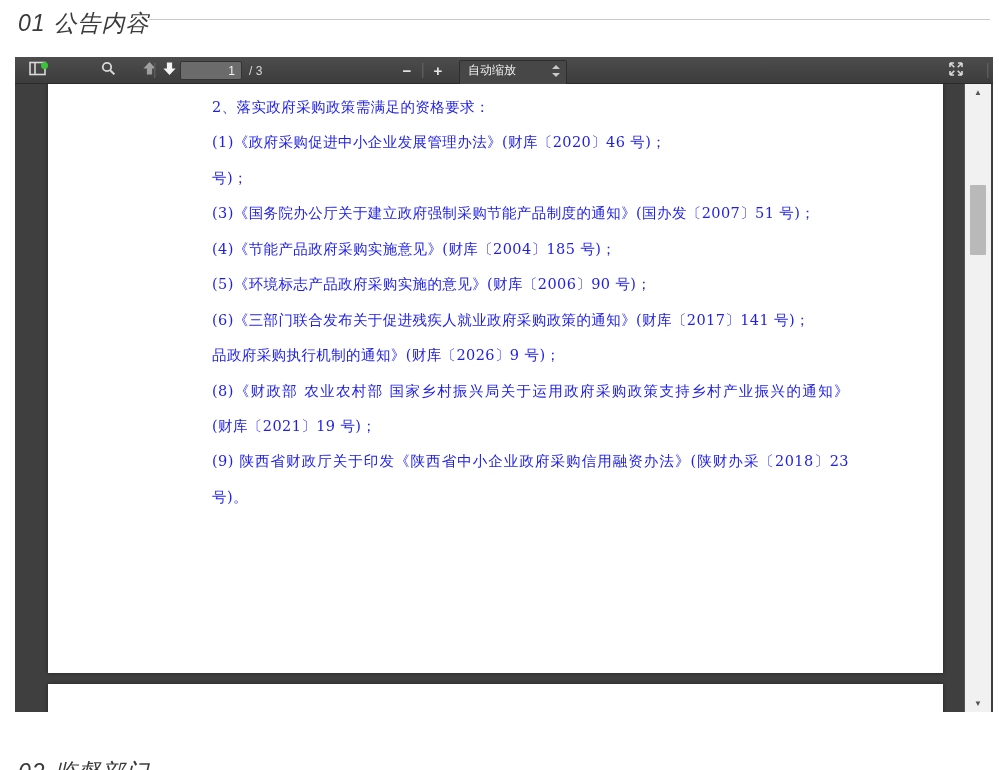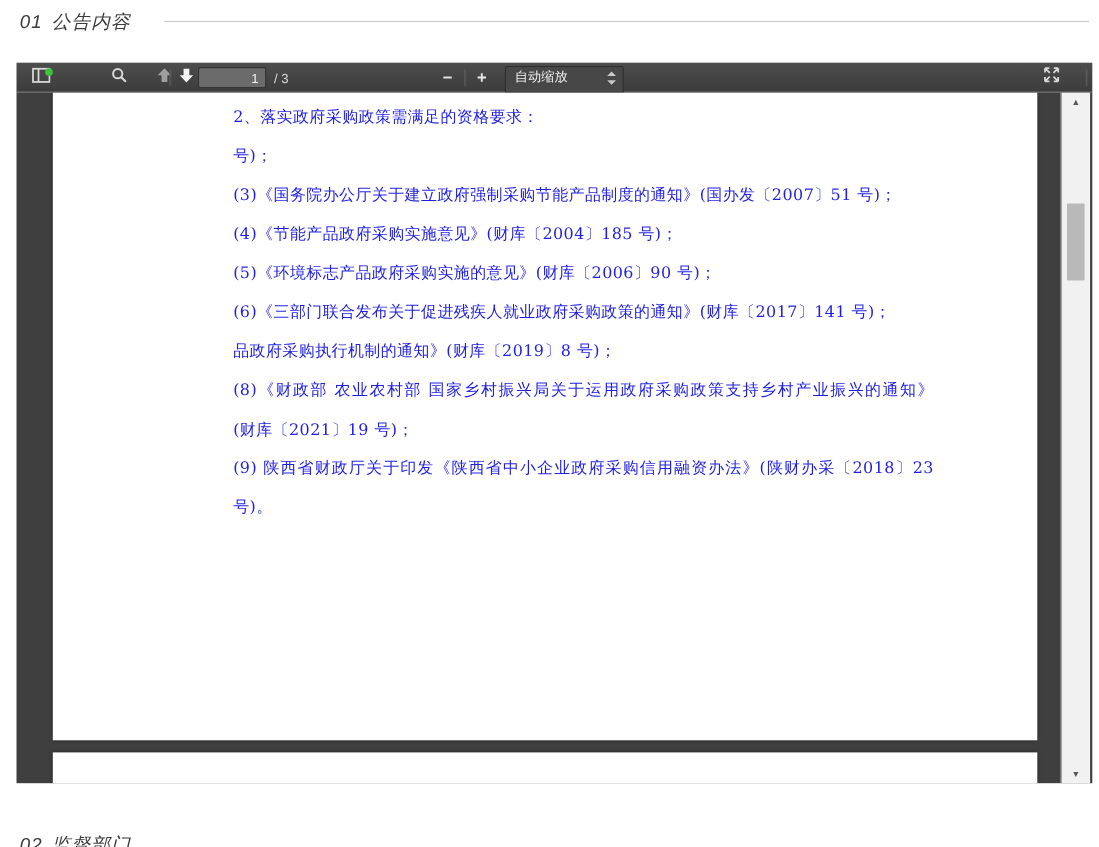--- a/index.html
+++ b/index.html
@@ -1,20 +1,20 @@
 <!DOCTYPE html>
 <html><head>
 <meta charset="utf-8">
 <style>
   * { margin:0; padding:0; box-sizing:border-box; }
   html,body { width:999px; height:770px; background:#fff; overflow:hidden;
               font-family:"Liberation Sans", sans-serif; position:relative; }
 
   
-  .section-heading { position:absolute; left:18px; font-style:italic; font-size:17px;
+  .section-heading { position:absolute; left:18px; font-style:italic; font-size:23px;
                      color:#3b3b3b; letter-spacing:1px; white-space:nowrap; }
   .section-heading .sec-num { margin-right:8px; }
   .heading-rule { position:absolute; left:149px; top:19px; width:841px; height:1px;
                   background:#c9c9c9; }
 
   
   .pdf-viewer { position:absolute; left:15px; top:57px; width:978px; height:655px; }
 
   
   .toolbar { position:absolute; left:0; top:0; width:100%; height:27px;
@@ -144,26 +144,27 @@
       </span>
     </div>
     <div class="tsep" style="left:972px;"></div>
   </div>
 
   <div class="viewer-body">
 
     <div class="pdf-page page-1">
       <div class="doc-text">
         <div class="doc-line">2、落实政府采购政策需满足的资格要求：</div>
+        <div class="doc-line">(1)《政府采购促进中小企业发展管理办法》(财库〔2020〕46 号)；</div>
         <div class="doc-line">号)；</div>
         <div class="doc-line">(3)《国务院办公厅关于建立政府强制采购节能产品制度的通知》(国办发〔2007〕51 号)；</div>
         <div class="doc-line">(4)《节能产品政府采购实施意见》(财库〔2004〕185 号)；</div>
         <div class="doc-line">(5)《环境标志产品政府采购实施的意见》(财库〔2006〕90 号)；</div>
         <div class="doc-line">(6)《三部门联合发布关于促进残疾人就业政府采购政策的通知》(财库〔2017〕141 号)；</div>
-        <div class="doc-line">品政府采购执行机制的通知》(财库〔2019〕8 号)；</div>
+        <div class="doc-line">品政府采购执行机制的通知》(财库〔2026〕9 号)；</div>
         <div class="doc-line stretch">(8)《财政部 农业农村部 国家乡村振兴局关于运用政府采购政策支持乡村产业振兴的通知》</div>
         <div class="doc-line">(财库〔2021〕19 号)；</div>
         <div class="doc-line stretch">(9) 陕西省财政厅关于印发《陕西省中小企业政府采购信用融资办法》(陕财办采〔2018〕23</div>
         <div class="doc-line">号)。</div>
       </div>
     </div>
 
     <div class="pdf-page page-2"></div>
 
     <div class="scrollbar">

